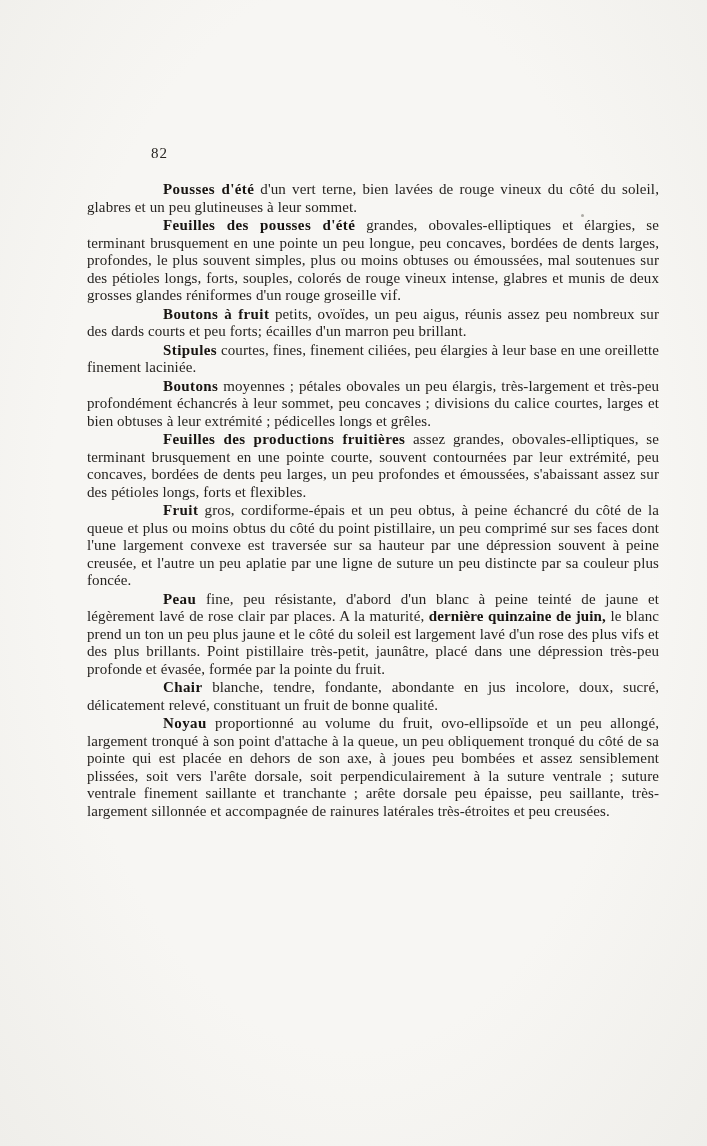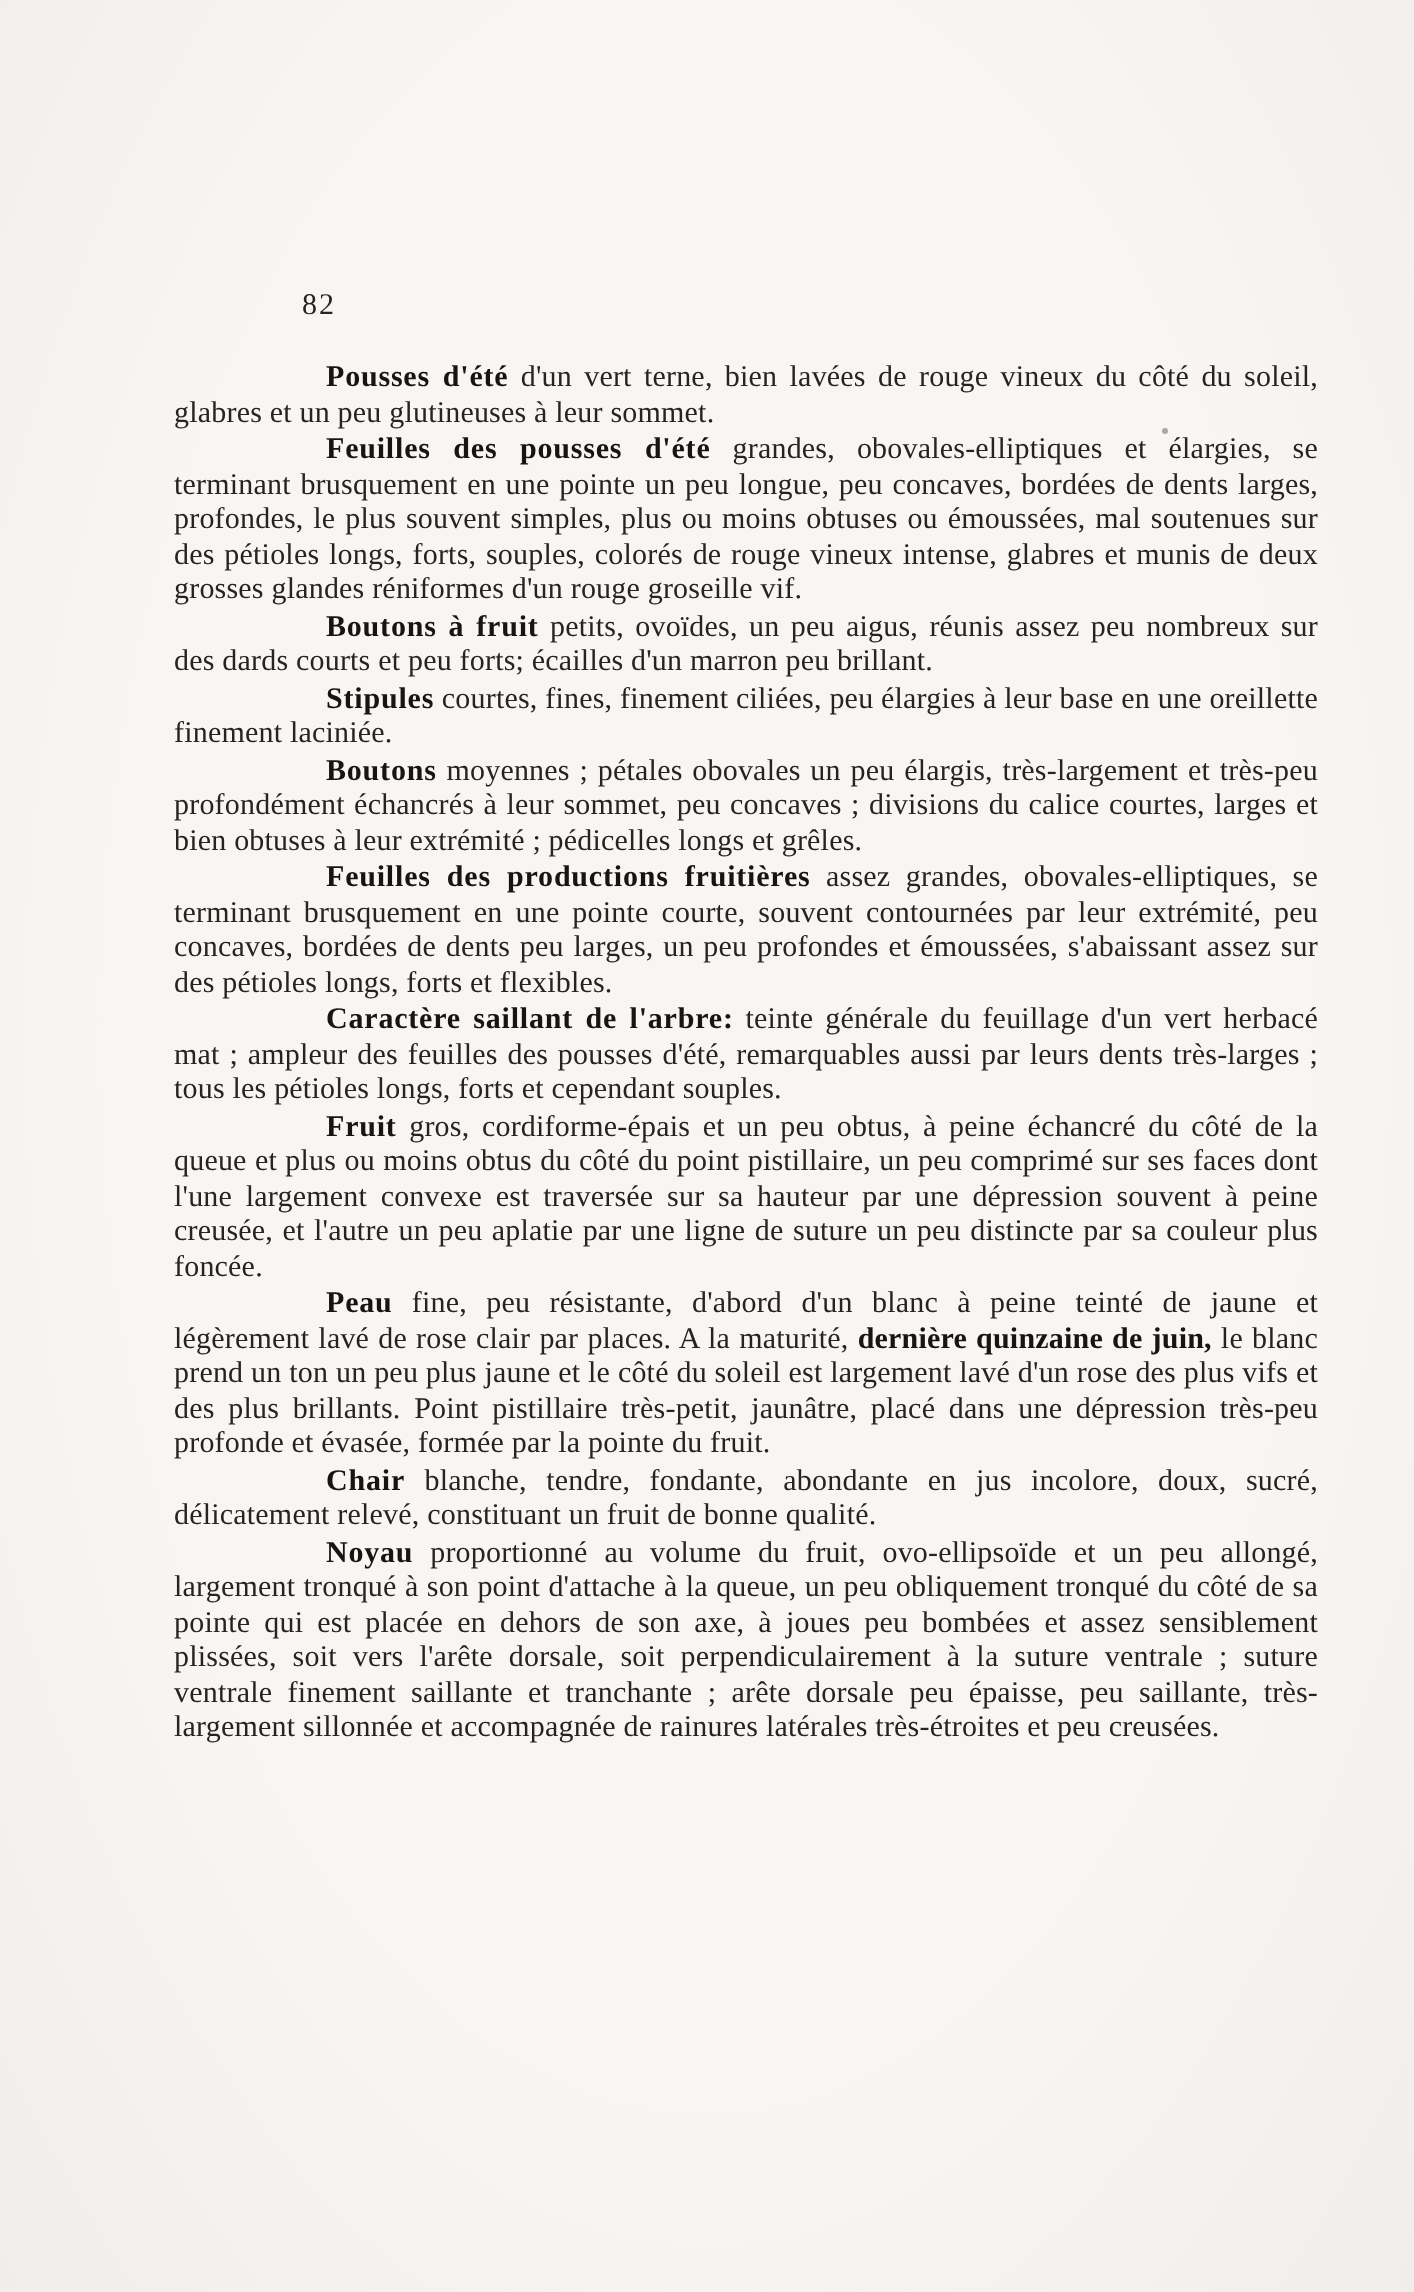--- a/index.html
+++ b/index.html
@@ -76,20 +76,19 @@
     <div class="running-head">
       <span class="folio">82</span>
     </div>
     <div class="body-text" id="text-block">
         <p><span class="lead">Pousses d'été</span><span class="plain"> d'un vert terne, bien lavées de rouge vineux du côté du soleil, glabres et un peu glutineuses à leur sommet.</span></p>
         <p><span class="lead">Feuilles des pousses d'été</span><span class="plain"> grandes, obovales-elliptiques et élargies, se terminant brusquement en une pointe un peu longue, peu concaves, bordées de dents larges, profondes, le plus souvent simples, plus ou moins obtuses ou émoussées, mal soutenues sur des pétioles longs, forts, souples, colorés de rouge vineux intense, glabres et munis de deux grosses glandes réniformes d'un rouge groseille vif.</span></p>
         <p><span class="lead">Boutons à fruit</span><span class="plain"> petits, ovoïdes, un peu aigus, réunis assez peu nombreux sur des dards courts et peu forts; écailles d'un marron peu brillant.</span></p>
         <p><span class="lead">Stipules</span><span class="plain"> courtes, fines, finement ciliées, peu élargies à leur base en une oreillette finement laciniée.</span></p>
         <p><span class="lead">Boutons</span><span class="plain"> moyennes ; pétales obovales un peu élargis, très-largement et très-peu profondément échancrés à leur sommet, peu concaves ; divisions du calice courtes, larges et bien obtuses à leur extrémité ; pédicelles longs et grêles.</span></p>
         <p><span class="lead">Feuilles des productions fruitières</span><span class="plain"> assez grandes, obovales-elliptiques, se terminant brusquement en une pointe courte, souvent contournées par leur extrémité, peu concaves, bordées de dents peu larges, un peu profondes et émoussées, s'abaissant assez sur des pétioles longs, forts et flexibles.</span></p>
-        <p><span class="lead">Caractère saillant de l'arbre:</span><span class="plain"> teinte générale du feuillage d'un vert herbacé mat ; ampleur des feuilles des pousses d'été, remarquables aussi par leurs dents très-larges ; tous les pétioles longs, forts et cependant souples.</span></p>
         <p><span class="lead">Fruit</span><span class="plain"> gros, cordiforme-épais et un peu obtus, à peine échancré du côté de la queue et plus ou moins obtus du côté du point pistillaire, un peu comprimé sur ses faces dont l'une largement convexe est traversée sur sa hauteur par une dépression souvent à peine creusée, et l'autre un peu aplatie par une ligne de suture un peu distincte par sa couleur plus foncée.</span></p>
         <p><span class="lead">Peau</span><span class="plain"> fine, peu résistante, d'abord d'un blanc à peine teinté de jaune et légèrement lavé de rose clair par places. A la maturité, </span><span class="bold-inline">dernière quinzaine de juin,</span><span class="plain"> le blanc prend un ton un peu plus jaune et le côté du soleil est largement lavé d'un rose des plus vifs et des plus brillants. Point pistillaire très-petit, jaunâtre, placé dans une dépression très-peu profonde et évasée, formée par la pointe du fruit.</span></p>
         <p><span class="lead">Chair</span><span class="plain"> blanche, tendre, fondante, abondante en jus incolore, doux, sucré, délicatement relevé, constituant un fruit de bonne qualité.</span></p>
         <p><span class="lead">Noyau</span><span class="plain"> proportionné au volume du fruit, ovo-ellipsoïde et un peu allongé, largement tronqué à son point d'attache à la queue, un peu obliquement tronqué du côté de sa pointe qui est placée en dehors de son axe, à joues peu bombées et assez sensiblement plissées, soit vers l'arête dorsale, soit perpendiculairement à la suture ventrale ; suture ventrale finement saillante et tranchante ; arête dorsale peu épaisse, peu saillante, très-largement sillonnée et accompagnée de rainures latérales très-étroites et peu creusées.</span></p>
       </div>
   </div>
 </div>
 
 </body></html>

